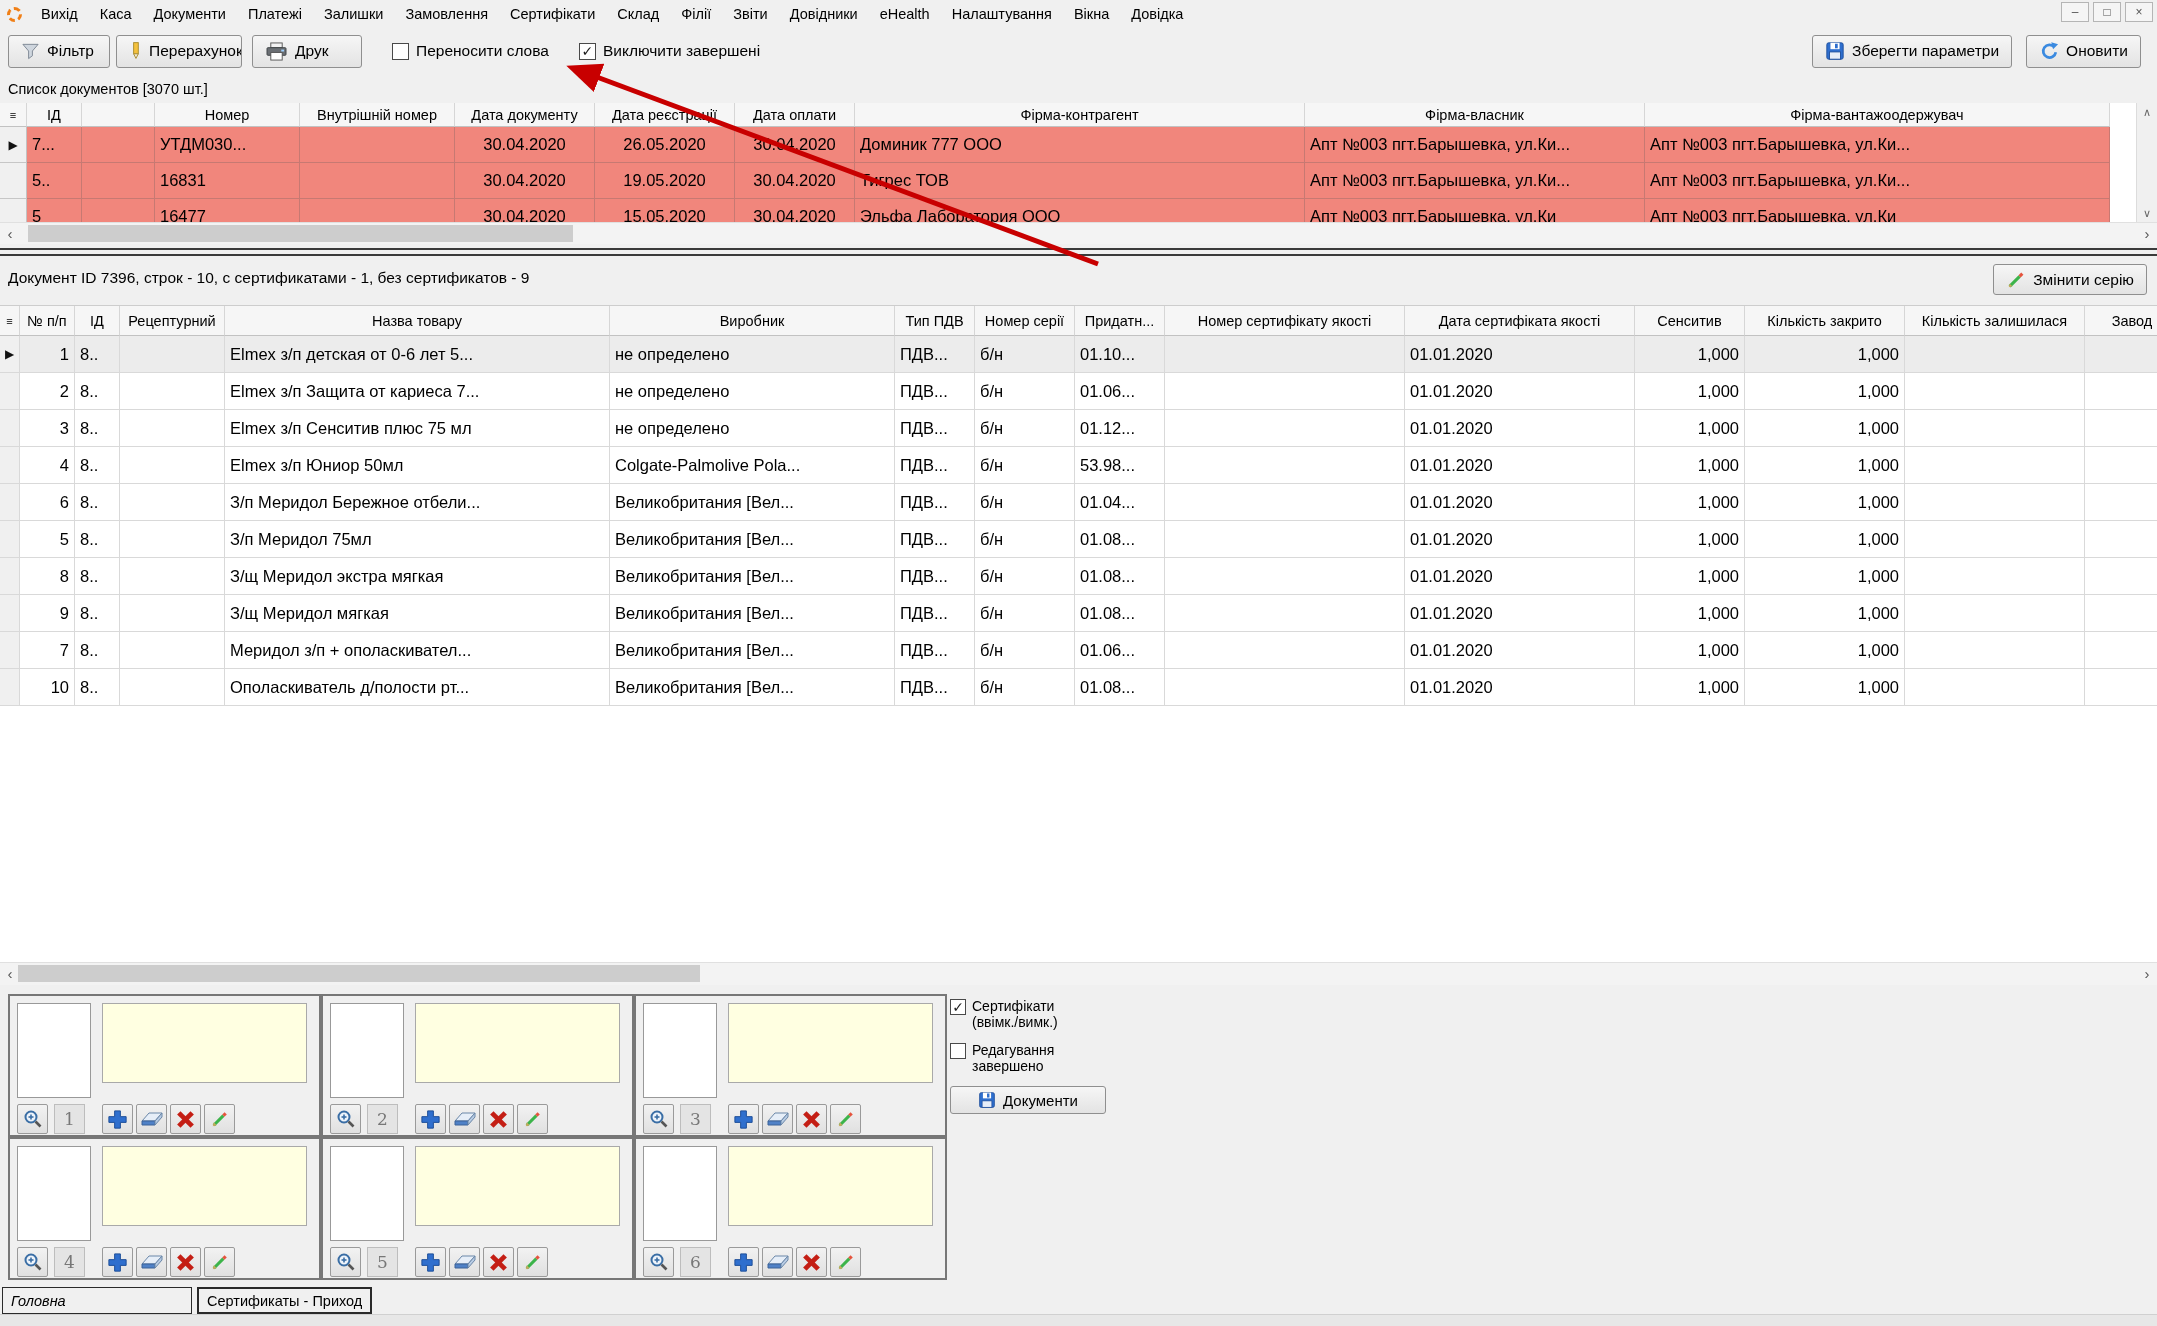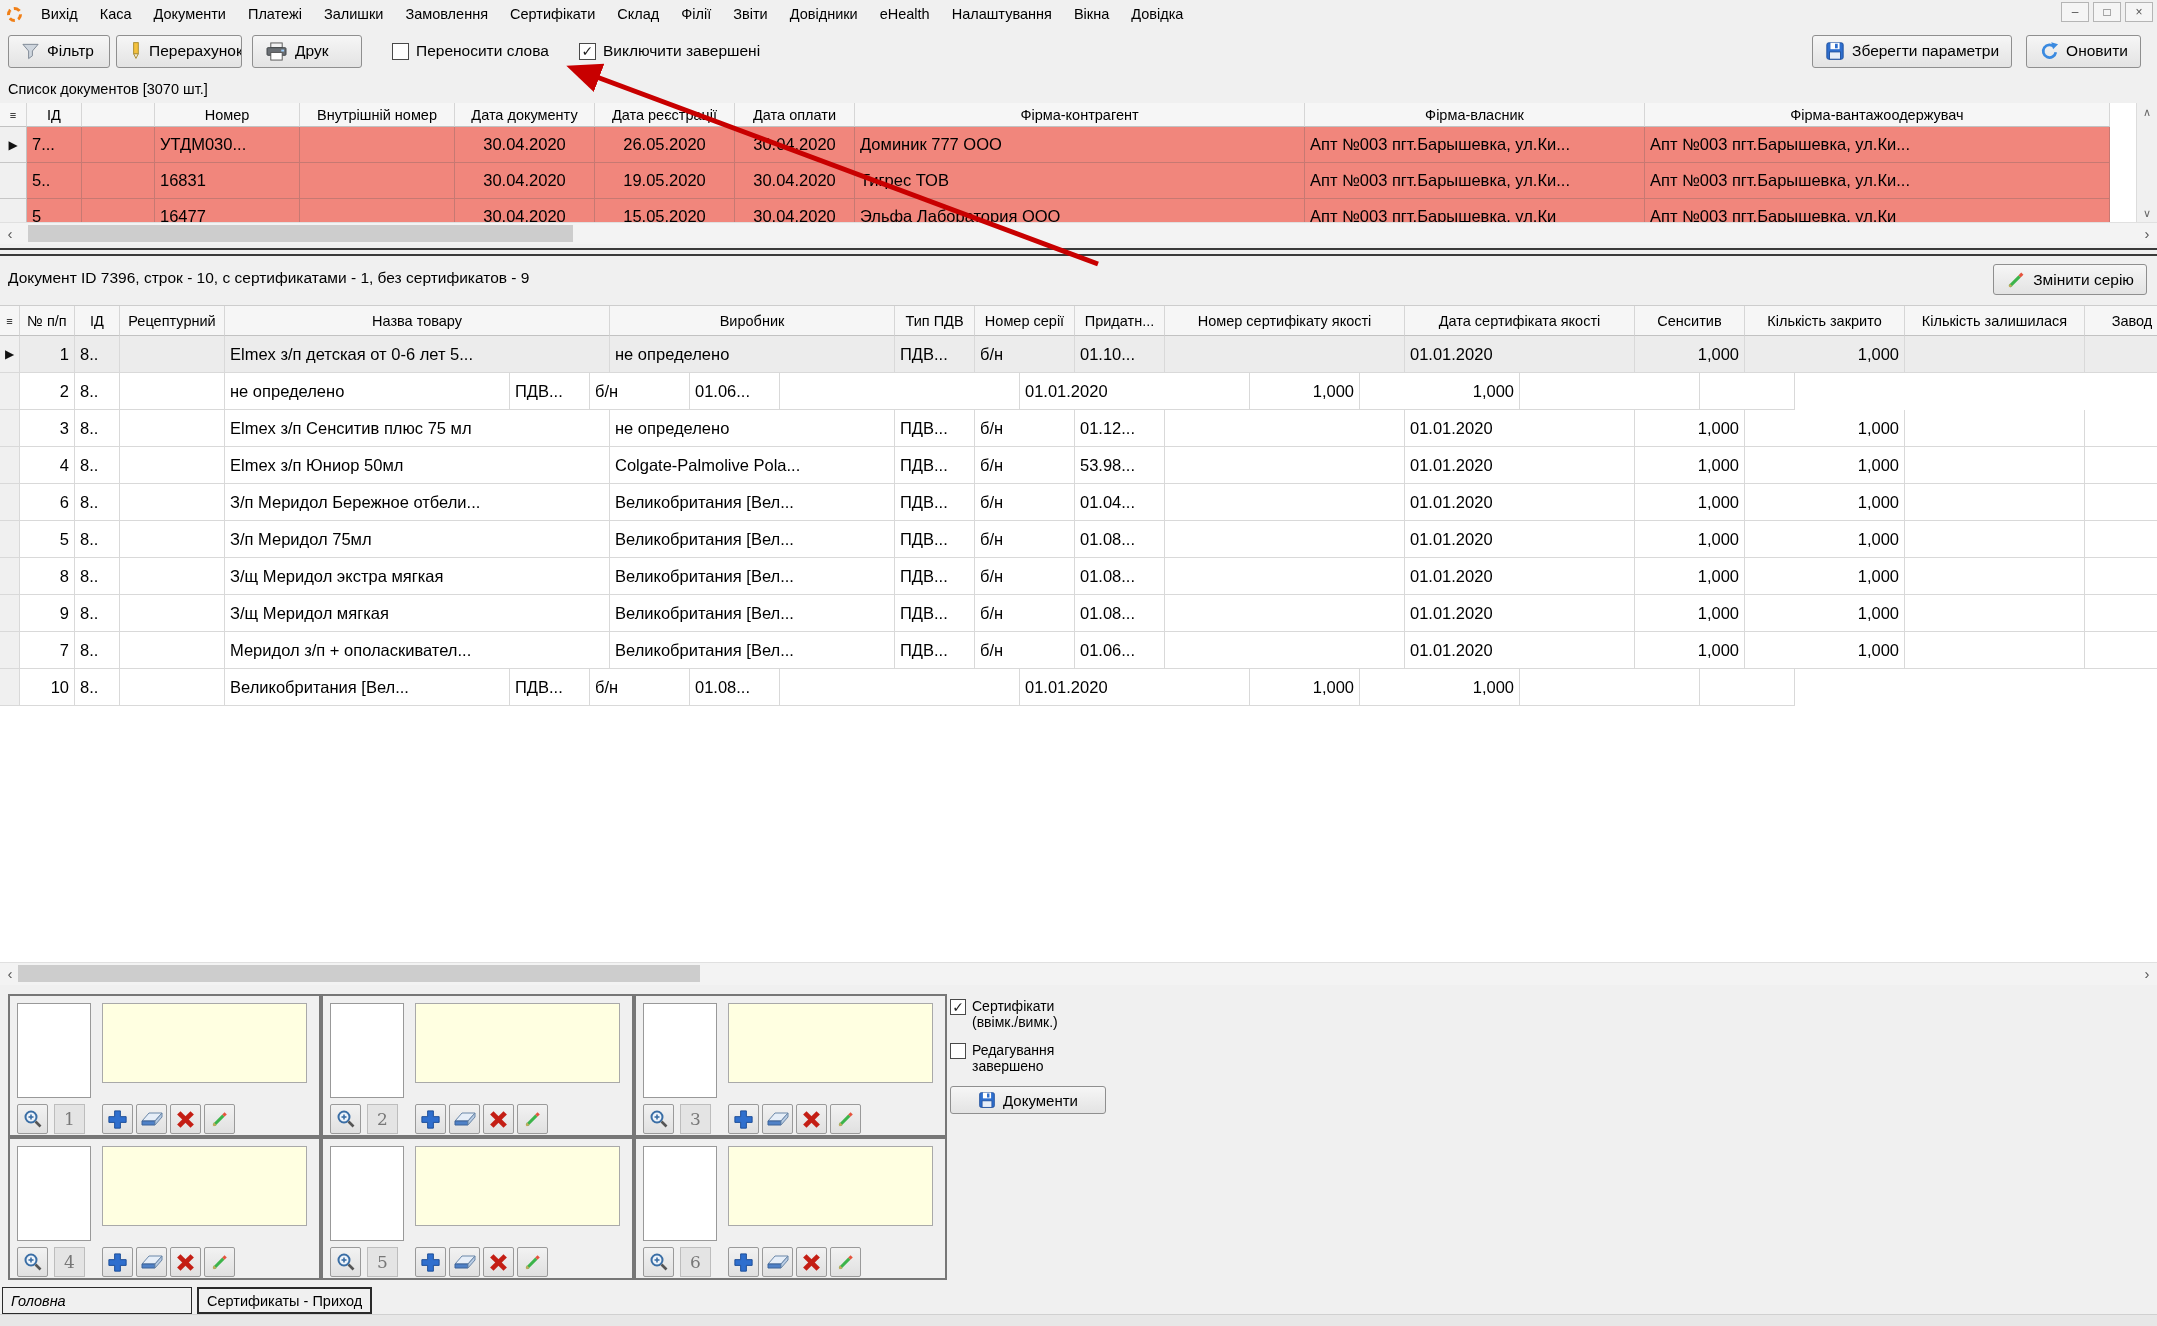--- a/index.html
+++ b/index.html
@@ -276,20 +276,21 @@
         <div class="dcell al-r" style="width: 110px; height: 37px; background: rgb(236, 236, 236);">1,000</div>
         <div class="dcell al-r" style="width: 160px; height: 37px; background: rgb(236, 236, 236);">1,000</div>
         <div class="dcell" style="width: 180px; height: 37px; background: rgb(236, 236, 236);"></div>
         <div class="dcell" style="width: 95px; height: 37px; background: rgb(236, 236, 236);"></div>
       </div>
       <div class="trow">
         <div class="dcell al-c selcell marker" style="width: 20px; height: 37px;"></div>
         <div class="dcell al-r" style="width: 55px; height: 37px;">2</div>
         <div class="dcell" style="width: 45px; height: 37px;">8..</div>
         <div class="dcell" style="width: 105px; height: 37px;"></div>
+        <div class="dcell" style="width: 385px; height: 37px;">Elmex з/п Защита от кариеса 7...</div>
         <div class="dcell" style="width: 285px; height: 37px;">не определено</div>
         <div class="dcell" style="width: 80px; height: 37px;">ПДВ...</div>
         <div class="dcell" style="width: 100px; height: 37px;">б/н</div>
         <div class="dcell" style="width: 90px; height: 37px;">01.06...</div>
         <div class="dcell" style="width: 240px; height: 37px;"></div>
         <div class="dcell" style="width: 230px; height: 37px;">01.01.2020</div>
         <div class="dcell al-r" style="width: 110px; height: 37px;">1,000</div>
         <div class="dcell al-r" style="width: 160px; height: 37px;">1,000</div>
         <div class="dcell" style="width: 180px; height: 37px;"></div>
         <div class="dcell" style="width: 95px; height: 37px;"></div>
@@ -411,20 +412,21 @@
         <div class="dcell al-r" style="width: 110px; height: 37px;">1,000</div>
         <div class="dcell al-r" style="width: 160px; height: 37px;">1,000</div>
         <div class="dcell" style="width: 180px; height: 37px;"></div>
         <div class="dcell" style="width: 95px; height: 37px;"></div>
       </div>
       <div class="trow">
         <div class="dcell al-c selcell marker" style="width: 20px; height: 37px;"></div>
         <div class="dcell al-r" style="width: 55px; height: 37px;">10</div>
         <div class="dcell" style="width: 45px; height: 37px;">8..</div>
         <div class="dcell" style="width: 105px; height: 37px;"></div>
+        <div class="dcell" style="width: 385px; height: 37px;">Ополаскиватель д/полости рт...</div>
         <div class="dcell" style="width: 285px; height: 37px;">Великобритания [Вел...</div>
         <div class="dcell" style="width: 80px; height: 37px;">ПДВ...</div>
         <div class="dcell" style="width: 100px; height: 37px;">б/н</div>
         <div class="dcell" style="width: 90px; height: 37px;">01.08...</div>
         <div class="dcell" style="width: 240px; height: 37px;"></div>
         <div class="dcell" style="width: 230px; height: 37px;">01.01.2020</div>
         <div class="dcell al-r" style="width: 110px; height: 37px;">1,000</div>
         <div class="dcell al-r" style="width: 160px; height: 37px;">1,000</div>
         <div class="dcell" style="width: 180px; height: 37px;"></div>
         <div class="dcell" style="width: 95px; height: 37px;"></div>

